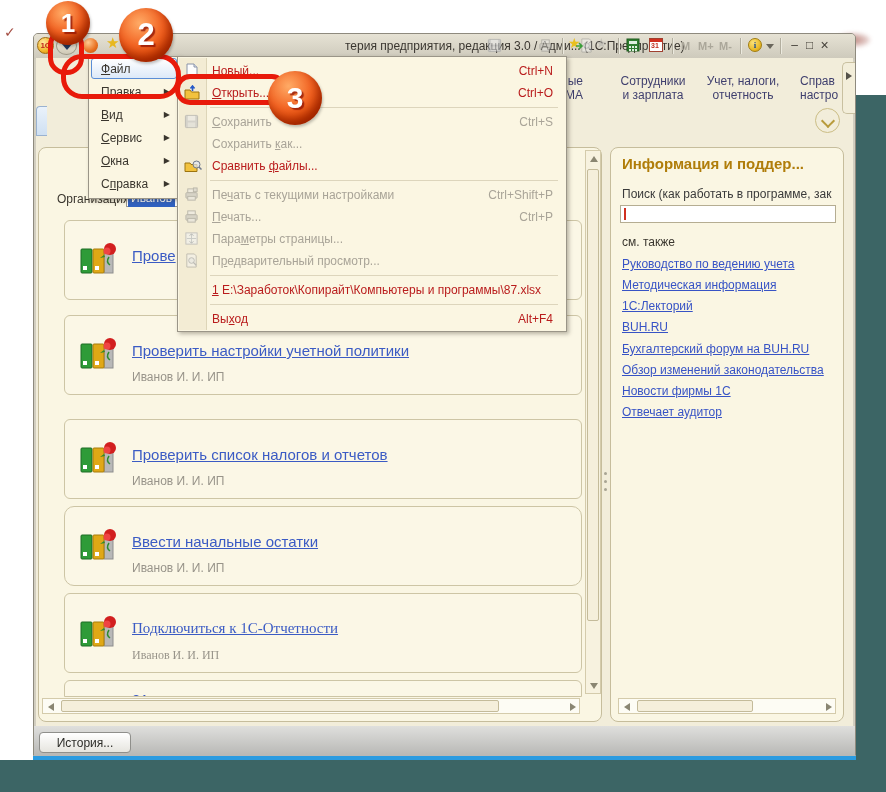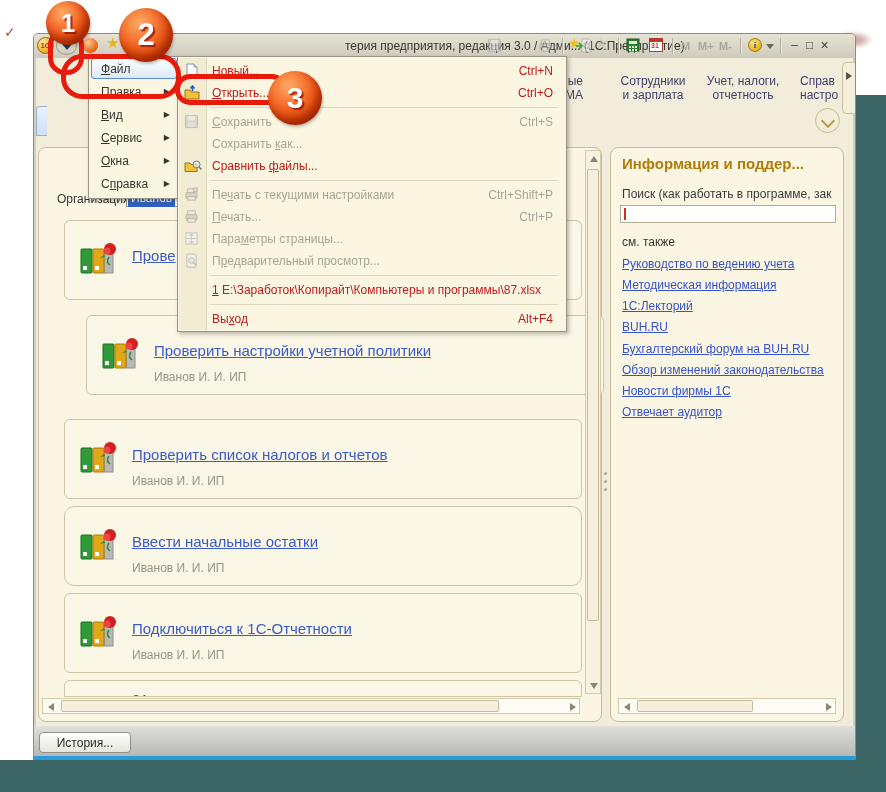--- a/index.html
+++ b/index.html
@@ -241,21 +241,21 @@
         <rect x="14" y="8" width="11" height="24" rx="1" fill="#e0a816" stroke="#a87c0a"></rect>
         <rect x="16" y="25" width="4" height="4" fill="#fff"></rect>
         <path d="M30 16c-2 3-2 6 1 8" stroke="#2e8b2e" stroke-width="1.5" fill="none"></path>
         <circle cx="31" cy="8" r="6" fill="#d21f1f"></circle>
         <circle cx="28" cy="10" r="3.5" fill="#ef4444"></circle>
         <path d="M25 14l-4 3 5-1z" fill="#2e8b2e"></path>
       </svg>
   </span>
   <a class="link">Прове</a>
 </div>
-<div class="card" style="top:315px;margin-left:22px;">
+<div class="card" style="top:315px;">
   <span class="cicon">
     <svg width="40" height="34" viewBox="0 0 40 34">
         <rect x="25" y="12" width="9" height="20" fill="#b8b8b8" stroke="#8e8e8e"></rect>
         <rect x="2" y="8" width="11" height="24" rx="1" fill="#2e9b38" stroke="#1c6c24"></rect>
         <rect x="4" y="25" width="4" height="4" fill="#fff"></rect>
         <rect x="14" y="8" width="11" height="24" rx="1" fill="#e0a816" stroke="#a87c0a"></rect>
         <rect x="16" y="25" width="4" height="4" fill="#fff"></rect>
         <path d="M30 16c-2 3-2 6 1 8" stroke="#2e8b2e" stroke-width="1.5" fill="none"></path>
         <circle cx="31" cy="8" r="6" fill="#d21f1f"></circle>
         <circle cx="28" cy="10" r="3.5" fill="#ef4444"></circle>
@@ -292,21 +292,21 @@
         <rect x="16" y="25" width="4" height="4" fill="#fff"></rect>
         <path d="M30 16c-2 3-2 6 1 8" stroke="#2e8b2e" stroke-width="1.5" fill="none"></path>
         <circle cx="31" cy="8" r="6" fill="#d21f1f"></circle>
         <circle cx="28" cy="10" r="3.5" fill="#ef4444"></circle>
         <path d="M25 14l-4 3 5-1z" fill="#2e8b2e"></path>
       </svg>
   </span>
   <a class="link">Ввести начальные остатки</a>
   <div class="sub">Иванов И. И. ИП</div>
 </div>
-<div class="card" style="top:593px;">
+<div class="card" style="top:593px;font-family:Liberation Serif, serif;">
   <span class="cicon">
     <svg width="40" height="34" viewBox="0 0 40 34">
         <rect x="25" y="12" width="9" height="20" fill="#b8b8b8" stroke="#8e8e8e"></rect>
         <rect x="2" y="8" width="11" height="24" rx="1" fill="#2e9b38" stroke="#1c6c24"></rect>
         <rect x="4" y="25" width="4" height="4" fill="#fff"></rect>
         <rect x="14" y="8" width="11" height="24" rx="1" fill="#e0a816" stroke="#a87c0a"></rect>
         <rect x="16" y="25" width="4" height="4" fill="#fff"></rect>
         <path d="M30 16c-2 3-2 6 1 8" stroke="#2e8b2e" stroke-width="1.5" fill="none"></path>
         <circle cx="31" cy="8" r="6" fill="#d21f1f"></circle>
         <circle cx="28" cy="10" r="3.5" fill="#ef4444"></circle>

